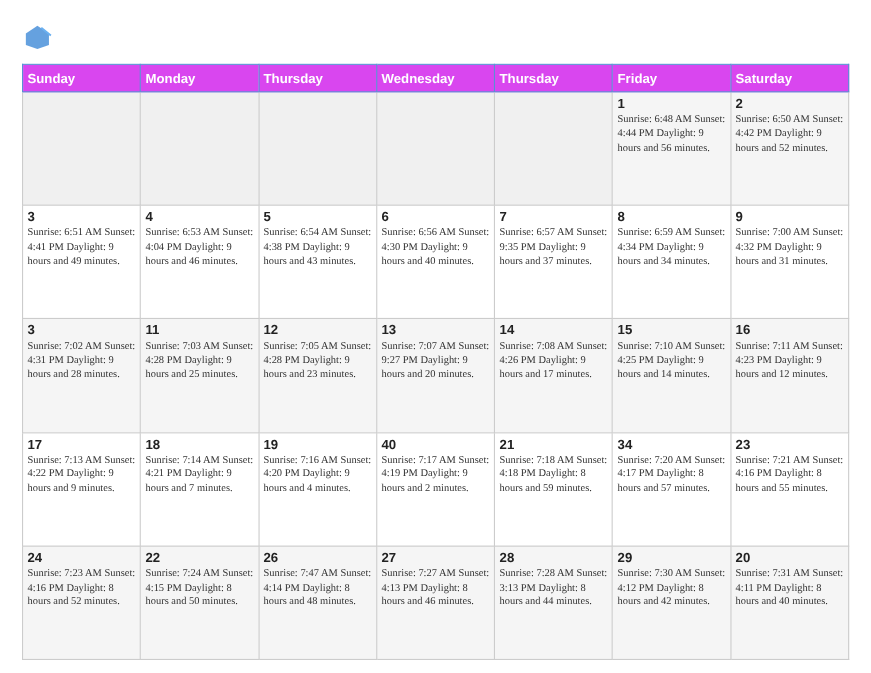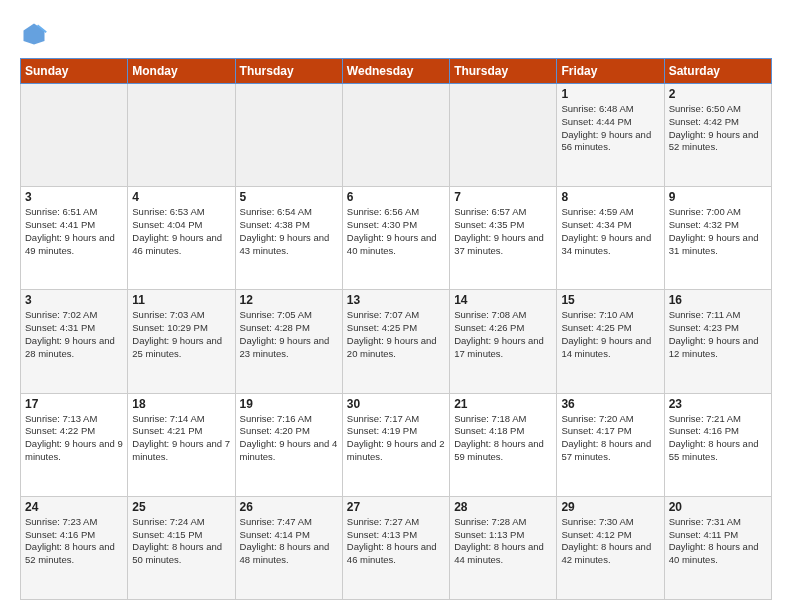--- a/index.html
+++ b/index.html
@@ -58,21 +58,21 @@
       margin-top: 2px;
     }
     .calendar {
       flex: 1;
       border: 1px solid #ccc;
       border-collapse: collapse;
       width: 100%;
       table-layout: fixed;
     }
     .calendar thead tr th {
-      background: #c2410c;
+      background: #d946ef;
       color: #fff;
       font-size: 12px;
       font-weight: bold;
       padding: 5px 4px;
       text-align: left;
       border: 1px solid #5a8fd4;
       margin-left: 38px;
     }
     .calendar tbody tr td {
       border: 1px solid #ccc;
@@ -93,20 +93,21 @@
       font-size: 12px;
       font-weight: bold;
       color: #222;
       display: block;
       margin-bottom: 2px;
     }
     .day-info {
       font-size: 9.5px;
       color: #333;
       line-height: 1.35;
+      font-family: Liberation Serif, serif;
     }
   </style>
 </head>
 <body>
 
 <div class="page">
   <div class="header">
     <div class="logo">
       <svg class="logo-icon" viewBox="0 0 32 32">
         <polygon points="16,4 28,12 28,24 16,28 4,24 4,12" fill="#4a90d9" opacity="0.85"></polygon>
@@ -176,59 +177,59 @@
           </td>
           <td>
             <span class="day-num">6</span>
             <div class="day-info">Sunrise: 6:56 AM
 Sunset: 4:30 PM
 Daylight: 9 hours and 40 minutes.</div>
           </td>
           <td>
             <span class="day-num">7</span>
             <div class="day-info">Sunrise: 6:57 AM
-Sunset: 4:35 PM
+Sunset: 9:35 PM
 Daylight: 9 hours and 37 minutes.</div>
           </td>
           <td>
             <span class="day-num">8</span>
-            <div class="day-info">Sunrise: 4:59 AM
+            <div class="day-info">Sunrise: 6:59 AM
 Sunset: 4:34 PM
 Daylight: 9 hours and 34 minutes.</div>
           </td>
           <td>
             <span class="day-num">9</span>
             <div class="day-info">Sunrise: 7:00 AM
 Sunset: 4:32 PM
 Daylight: 9 hours and 31 minutes.</div>
           </td>
         </tr>
         <tr>
           <td>
             <span class="day-num">3</span>
             <div class="day-info">Sunrise: 7:02 AM
 Sunset: 4:31 PM
 Daylight: 9 hours and 28 minutes.</div>
           </td>
           <td>
             <span class="day-num">11</span>
             <div class="day-info">Sunrise: 7:03 AM
-Sunset: 10:29 PM
+Sunset: 4:28 PM
 Daylight: 9 hours and 25 minutes.</div>
           </td>
           <td>
             <span class="day-num">12</span>
             <div class="day-info">Sunrise: 7:05 AM
 Sunset: 4:28 PM
 Daylight: 9 hours and 23 minutes.</div>
           </td>
           <td>
             <span class="day-num">13</span>
             <div class="day-info">Sunrise: 7:07 AM
-Sunset: 4:25 PM
+Sunset: 9:27 PM
 Daylight: 9 hours and 20 minutes.</div>
           </td>
           <td>
             <span class="day-num">14</span>
             <div class="day-info">Sunrise: 7:08 AM
 Sunset: 4:26 PM
 Daylight: 9 hours and 17 minutes.</div>
           </td>
           <td>
             <span class="day-num">15</span>
@@ -256,73 +257,73 @@
 Sunset: 4:21 PM
 Daylight: 9 hours and 7 minutes.</div>
           </td>
           <td>
             <span class="day-num">19</span>
             <div class="day-info">Sunrise: 7:16 AM
 Sunset: 4:20 PM
 Daylight: 9 hours and 4 minutes.</div>
           </td>
           <td>
-            <span class="day-num">30</span>
+            <span class="day-num">40</span>
             <div class="day-info">Sunrise: 7:17 AM
 Sunset: 4:19 PM
 Daylight: 9 hours and 2 minutes.</div>
           </td>
           <td>
             <span class="day-num">21</span>
             <div class="day-info">Sunrise: 7:18 AM
 Sunset: 4:18 PM
 Daylight: 8 hours and 59 minutes.</div>
           </td>
           <td>
-            <span class="day-num">36</span>
+            <span class="day-num">34</span>
             <div class="day-info">Sunrise: 7:20 AM
 Sunset: 4:17 PM
 Daylight: 8 hours and 57 minutes.</div>
           </td>
           <td>
             <span class="day-num">23</span>
             <div class="day-info">Sunrise: 7:21 AM
 Sunset: 4:16 PM
 Daylight: 8 hours and 55 minutes.</div>
           </td>
         </tr>
         <tr>
           <td>
             <span class="day-num">24</span>
             <div class="day-info">Sunrise: 7:23 AM
 Sunset: 4:16 PM
 Daylight: 8 hours and 52 minutes.</div>
           </td>
           <td>
-            <span class="day-num">25</span>
+            <span class="day-num">22</span>
             <div class="day-info">Sunrise: 7:24 AM
 Sunset: 4:15 PM
 Daylight: 8 hours and 50 minutes.</div>
           </td>
           <td>
             <span class="day-num">26</span>
             <div class="day-info">Sunrise: 7:47 AM
 Sunset: 4:14 PM
 Daylight: 8 hours and 48 minutes.</div>
           </td>
           <td>
             <span class="day-num">27</span>
             <div class="day-info">Sunrise: 7:27 AM
 Sunset: 4:13 PM
 Daylight: 8 hours and 46 minutes.</div>
           </td>
           <td>
             <span class="day-num">28</span>
             <div class="day-info">Sunrise: 7:28 AM
-Sunset: 1:13 PM
+Sunset: 3:13 PM
 Daylight: 8 hours and 44 minutes.</div>
           </td>
           <td>
             <span class="day-num">29</span>
             <div class="day-info">Sunrise: 7:30 AM
 Sunset: 4:12 PM
 Daylight: 8 hours and 42 minutes.</div>
           </td>
           <td>
             <span class="day-num">20</span>

